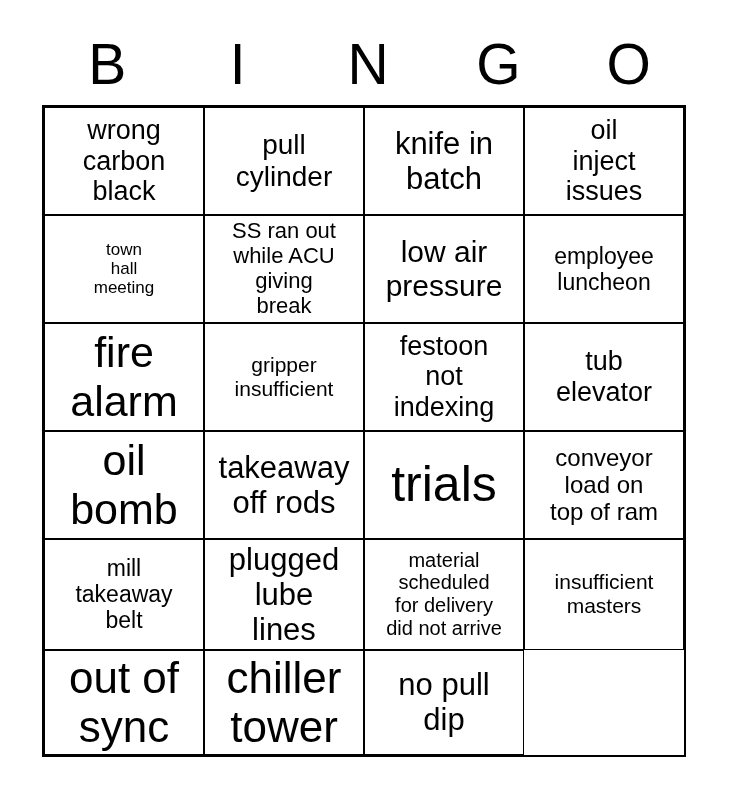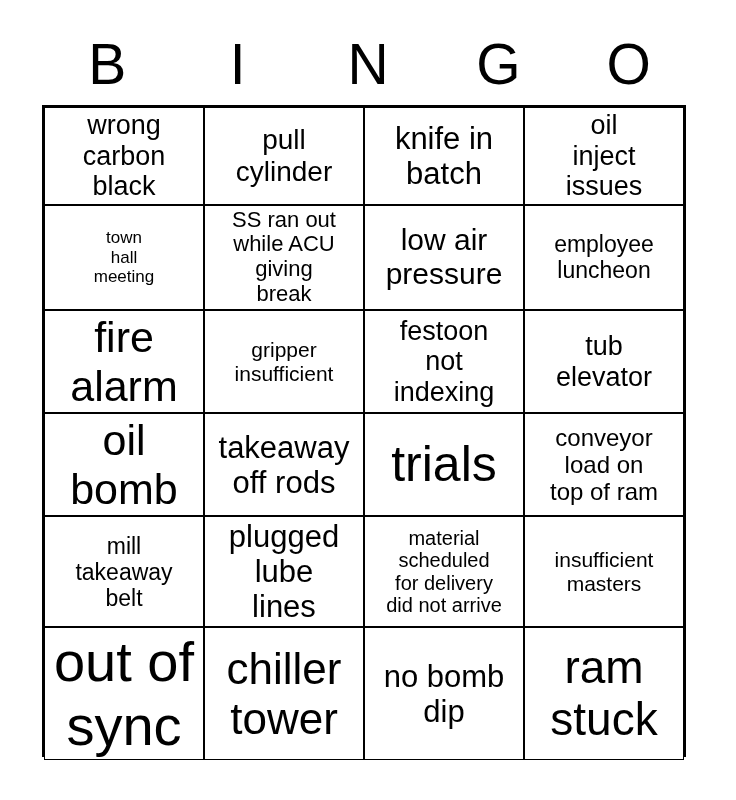--- a/index.html
+++ b/index.html
@@ -115,23 +115,21 @@
     <div class="cell" style="font-size:31px">plugged
 lube
 lines</div>
     <div class="cell" style="font-size:20px">material
 scheduled
 for delivery
 did not arrive</div>
 
     <div class="cell" style="font-size:21px">insufficient
 masters</div>
-    <div class="cell" style="font-size:56px">out of
+    <div class="cell" style="font-size:44px">out of
 sync</div>
     <div class="cell" style="font-size:44px">chiller
 tower</div>
-    <div class="cell" style="font-size:31px">no bomb
+    <div class="cell" style="font-size:31px">no pull
 dip</div>
-    <div class="cell" style="font-size:46px">ram
-stuck</div>
   </div>
 
 </div>
 
 </body></html>

